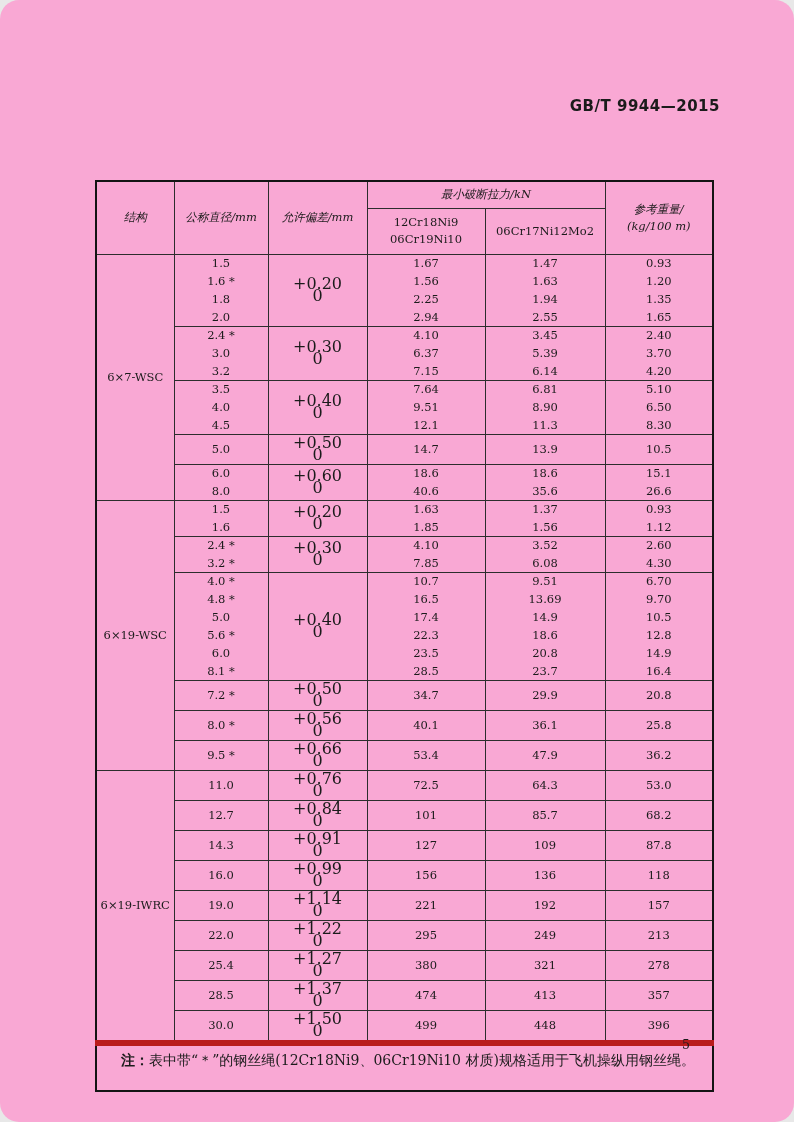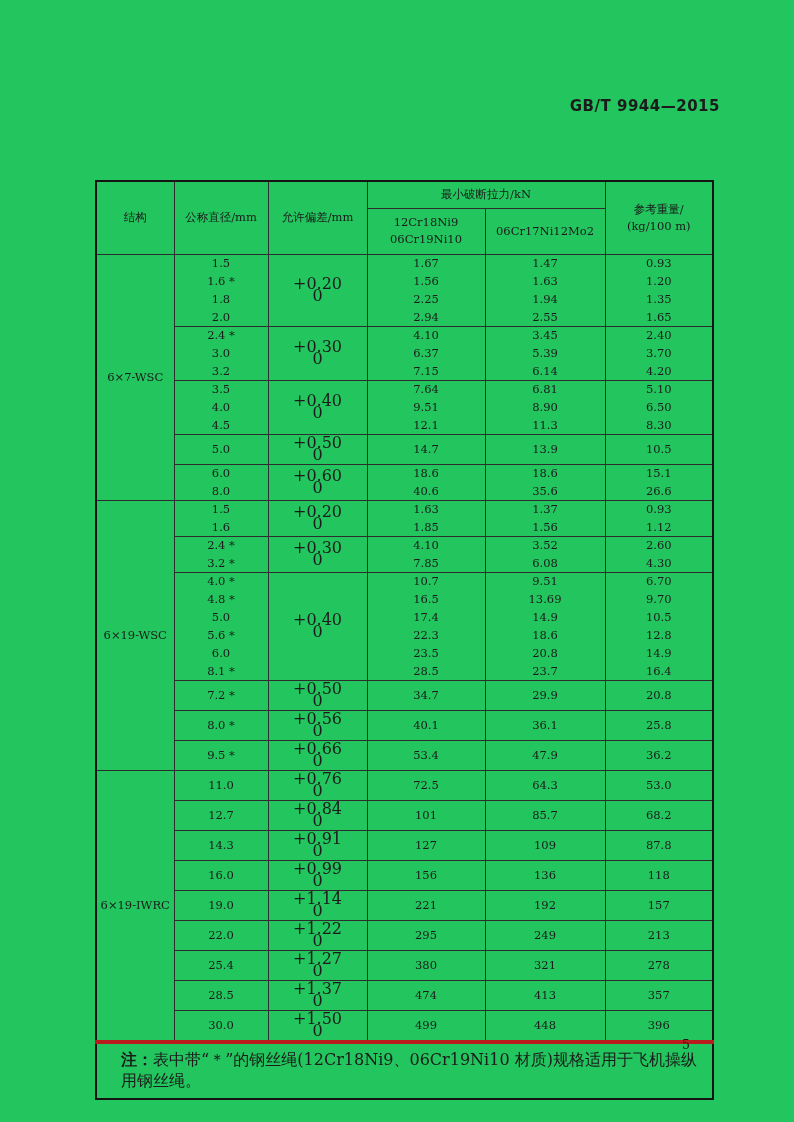--- a/index.html
+++ b/index.html
@@ -1,56 +1,56 @@
 <!DOCTYPE html>
 <html><head>
 <meta charset="utf-8">
 <style>
   * { margin:0; padding:0; box-sizing:border-box; }
   html,body { background:#e8e8e8; }
   .page {
-    position:relative; width:794px; height:1122px; background:#22c55e;
+    position:relative; width:794px; height:1122px; background:#f9a8d4;
     font-family:"DejaVu Serif","Liberation Serif",serif; color:#1b1b1b;
-    margin:0 auto; overflow:hidden;
+    margin:0 auto; overflow:hidden;border-radius:19px;
   }
   .std-code {
     position:absolute; top:97px; right:74px;
     font-family:"DejaVu Sans","Liberation Sans",sans-serif;
     font-weight:bold; font-size:15px; letter-spacing:0.5px;
   }
   .table-title {
     position:absolute; top:146px; left:95px; width:617px; text-align:center;
     font-family:"DejaVu Sans","Liberation Sans",sans-serif;
     font-weight:bold; font-size:14px; letter-spacing:1px;
   }
   table.spec-table {
     position:absolute; top:180px; left:95px; width:617px;
     border-collapse:collapse; table-layout:fixed;
     border:2px solid #141414; font-size:11.5px; color:#1b1b1b;
   }
   .spec-table th {
     border:1px solid #2d2d2d; font-weight:normal; text-align:center;
     vertical-align:middle; padding:3px 2px; font-size:11.5px; line-height:1.45;
   }
-  .spec-table thead tr:first-child th { height:27px; }
+  .spec-table thead tr:first-child th { height:27px;font-style:italic; }
   .spec-table thead tr:last-child th { height:46px; }
   .spec-table tbody td {
     border-left:1px solid #2d2d2d; border-right:1px solid #2d2d2d;
     text-align:center; vertical-align:middle; padding:0 2px;
     height:18px; line-height:1.25;
   }
   .spec-table tbody tr.group-end > td,
   .spec-table tbody tr.section-end > td { border-bottom:1px solid #2d2d2d; }
   .spec-table tbody td.col-structure,
   .spec-table tbody td.col-tol { border-bottom:1px solid #2d2d2d; }
   .spec-table tbody td.col-structure { font-size:11.5px; }
   .tol-stack { display:inline-block; text-align:center; font-size:16px; line-height:12.5px; padding:2px 0; }
   .spec-table tfoot td {
-    border-top:4px solid #b91c1c; text-align:left;
-    padding:6px 6px 6px 24px; font-size:16px; height:26px;
+    border-top:6px solid #b91c1c; text-align:left;
+    padding:6px 6px 20px 24px; font-size:14px; height:26px;
   }
   .note-label { font-weight:bold; }
   .page-number {
     position:absolute; top:1037px; left:682px; font-size:12.5px;
   }
 </style>
 </head>
 <body>
 
 <div class="page">

